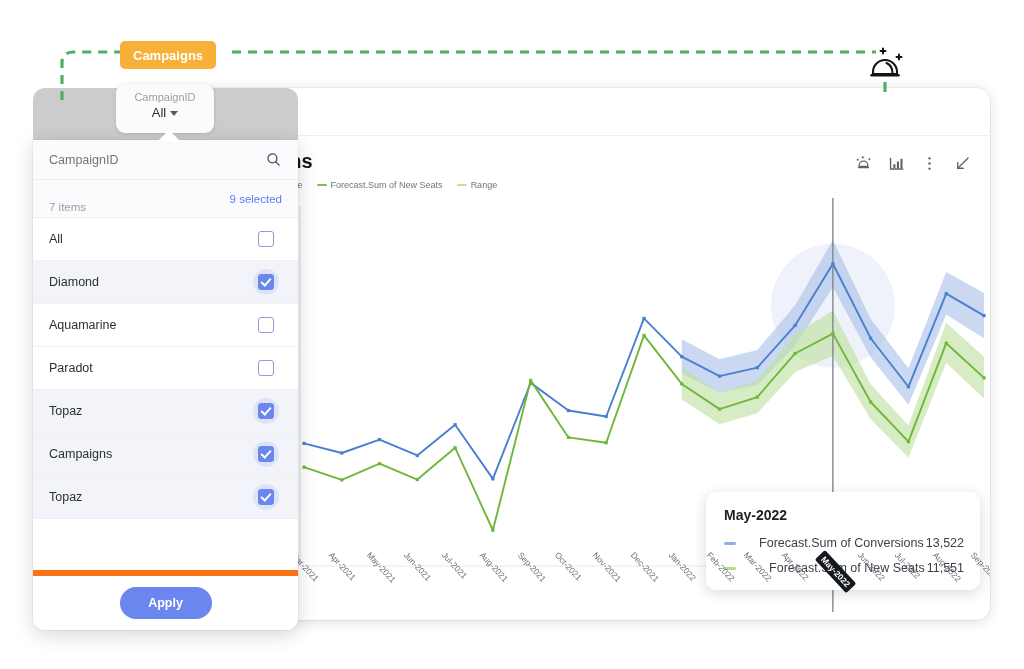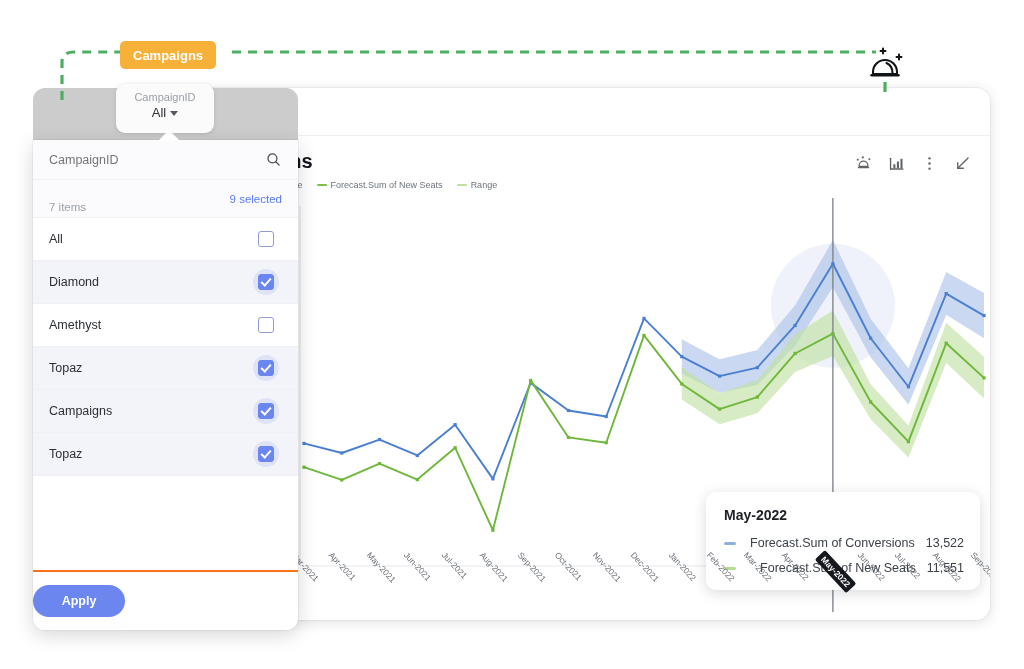--- a/index.html
+++ b/index.html
@@ -70,21 +70,21 @@
     background: #ffffff;
     border-radius: 10px;
     box-shadow: 0 3px 14px rgba(20,25,40,0.16);
     padding: 15px 16px 15px 18px;
   }
   .tt-title { font-size: 14px; font-weight: bold; color: #1c1f24; margin-bottom: 13px; }
   .tt-row { display: flex; align-items: center; margin-bottom: 11px; font-size: 12.5px; color: #3c4149; text-align: right; }
   .tt-row:last-child { margin-bottom: 0; }
   .tt-dash { width: 12px; height: 3px; border-radius: 2px; margin-right: 9px; flex: 0 0 auto; }
   .tt-label { flex: 1 1 auto; white-space: nowrap; }
-  .tt-val { margin-left: 11px; color: #3c4149; white-space: nowrap; }
+  .tt-val { margin-left: 2px; color: #3c4149; white-space: nowrap; }
 
   
   .xaxis { position: absolute; left: 0; top: 0; width: 872px; height: 80px; }
   .xtick {
     position: absolute; top: 0;
     transform-origin: left top;
     transform: rotate(47deg);
     font-size: 8.5px; color: #6a6f77;
     white-space: nowrap;
   }
@@ -180,23 +180,23 @@
   .cb.checked { background: #6b86ee; border-color: #6b86ee; }
   .cb.checked:after {
     content:""; position:absolute; left: 4.2px; top: 1.3px;
     width: 4px; height: 8px;
     border: solid #ffffff; border-width: 0 2px 2px 0;
     transform: rotate(42deg);
   }
 
   .fp-footer {
     flex: 0 0 60px; height: 60px;
-    display: flex; align-items: center; justify-content: flex-start;
-    background: #ffffff;
-    border-top: 2px solid #f97316;
+    display: flex; align-items: center; justify-content: center;
+    background: #ffffff;
+    border-top: 6px solid #f97316;
   }
   .apply-btn {
     width: 92px; height: 32px;
     background: #6b86ee; color: #ffffff;
     border: none; border-radius: 16px;
     font-size: 12.5px; font-weight: bold;
     font-family: "Liberation Sans", sans-serif;
     cursor: pointer;
   }
 
@@ -416,21 +416,27 @@
             <span class="cb"></span>
           </span>
         </div>
         <div class="fp-item selected">
           <span class="fp-item-label">Diamond</span>
           <span class="cb-wrap on">
             <span class="cb checked"></span>
           </span>
         </div>
         <div class="fp-item">
-          <span class="fp-item-label">Amethyst</span>
+          <span class="fp-item-label">Aquamarine</span>
+          <span class="cb-wrap">
+            <span class="cb"></span>
+          </span>
+        </div>
+        <div class="fp-item">
+          <span class="fp-item-label">Paradot</span>
           <span class="cb-wrap">
             <span class="cb"></span>
           </span>
         </div>
         <div class="fp-item selected">
           <span class="fp-item-label">Topaz</span>
           <span class="cb-wrap on">
             <span class="cb checked"></span>
           </span>
         </div>

